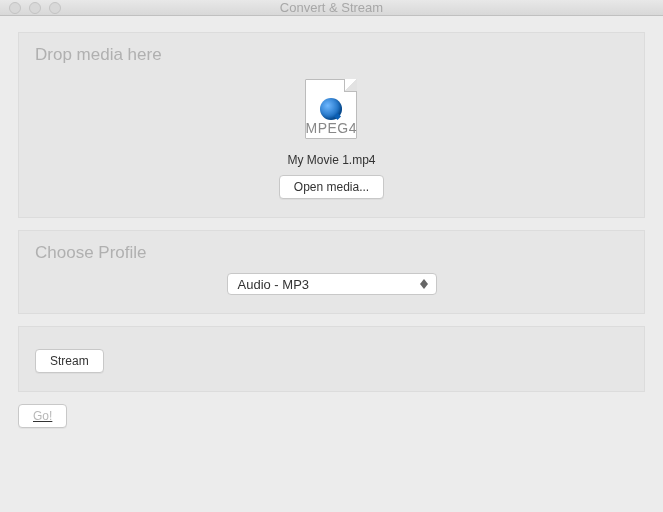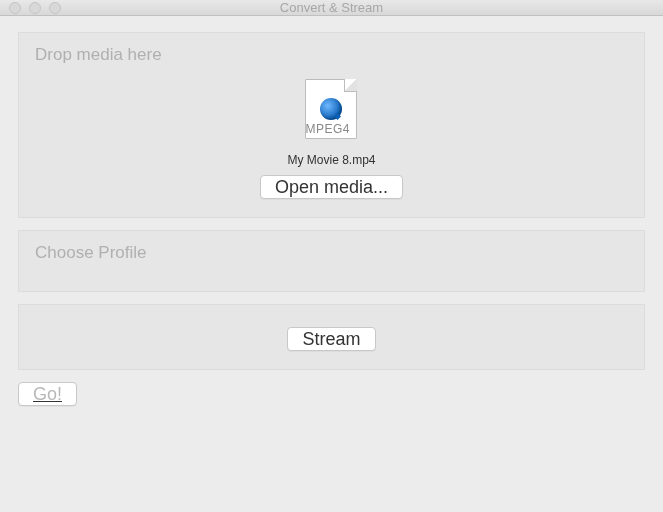--- a/index.html
+++ b/index.html
@@ -98,37 +98,37 @@
       content: "";
       position: absolute;
       bottom: 1px; right: 2px;
       width: 5px; height: 5px;
       background: #0a5fb5;
       transform: rotate(45deg);
     }
     .file-fmt {
       position: absolute;
       bottom: 2px; left: 0; right: 0;
-      text-align: left;
-      font-size: 12px;
+      text-align: center;
+      font-size: 14px;
       color: #888;
       letter-spacing: 0.5px;
       margin-top: 9px;
     }
     .filename {
       font-size: 12px;
       color: #333;
       margin-top: 2px;
     }
     .btn {
       background: #fff;
       border: 1px solid #c8c8c8;
       border-radius: 4px;
       padding: 3px 14px;
-      font-size: 18px;
+      font-size: 12px;
       color: #333;
       box-shadow: 0 1px 0 rgba(0,0,0,0.04);
       cursor: pointer;
       line-height: 16px;
     }
     .profile-row {
       display: flex;
       justify-content: center;
       align-items: center;
       gap: 12px;
@@ -156,21 +156,20 @@
       width: 16px;
       display: flex;
       flex-direction: column;
       align-items: center;
       justify-content: center;
       gap: 0;
     }
     .select-arrows svg { display: block; }
     .dest-row {
       display: flex;
-      justify-content: center;
       gap: 0;
       margin-top: 10px;
     }
     .footer {
       display: flex;
       justify-content: flex-start;
       padding-right: 4px;
       text-decoration: underline;
     }
     .btn-go {
@@ -193,28 +192,39 @@
 
   <div class="section">
     <div class="section-title">Drop media here</div>
     <div class="drop-area">
       <div class="file-icon-wrap">
         <div class="file-page">
           <div class="file-q"></div>
           <div class="file-fmt">MPEG4</div>
         </div>
       </div>
-      <div class="filename">My Movie 8.mp4</div>
+      <div class="filename">My Movie 1.mp4</div>
       <button class="btn">Open media...</button>
     </div>
   </div>
 
   <div class="section">
     <div class="section-title">Choose Profile</div>
     <div class="profile-row">
+      <div class="select">
+        <span>Audio - MP3</span>
+        <span class="select-arrows">
+          <svg width="8" height="5" viewBox="0 0 8 5">
+              <path d="M0 5 L4 0 L8 5 Z" fill="#666"></path>
+            </svg>
+          <svg width="8" height="5" viewBox="0 0 8 5">
+              <path d="M0 0 L4 5 L8 0 Z" fill="#666"></path>
+            </svg>
+        </span>
+      </div>
     </div>
   </div>
 
   <div class="section">
     <div class="dest-row">
       <button class="btn">Stream</button>
     </div>
   </div>
 
   <div class="footer">

